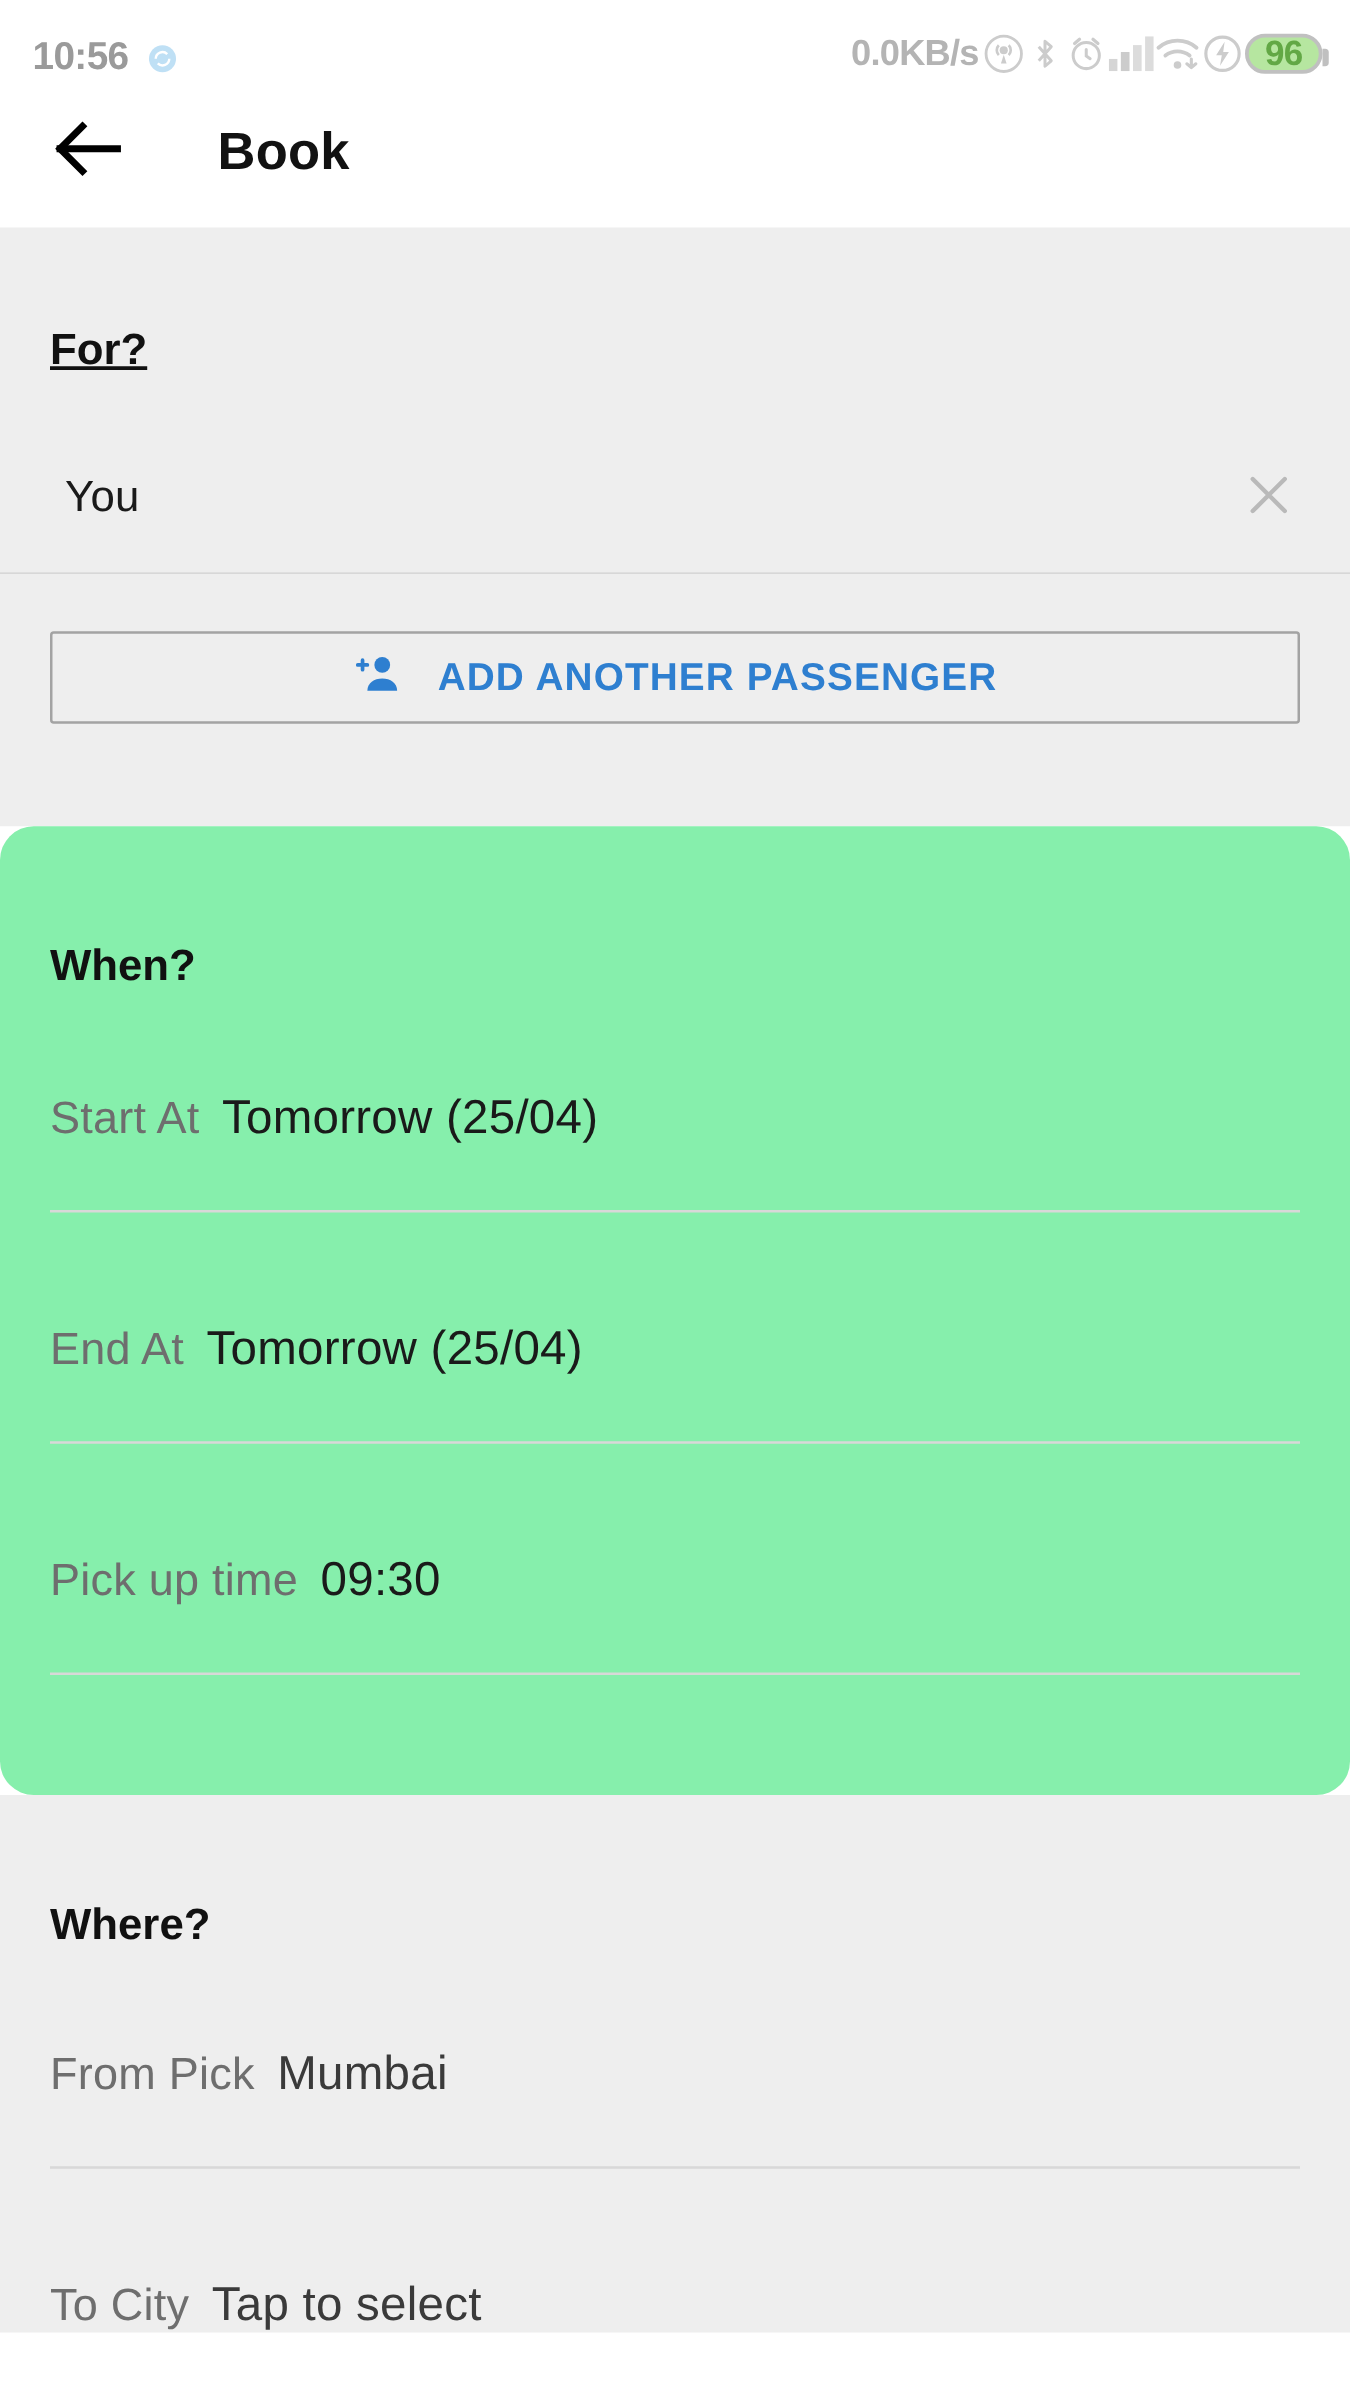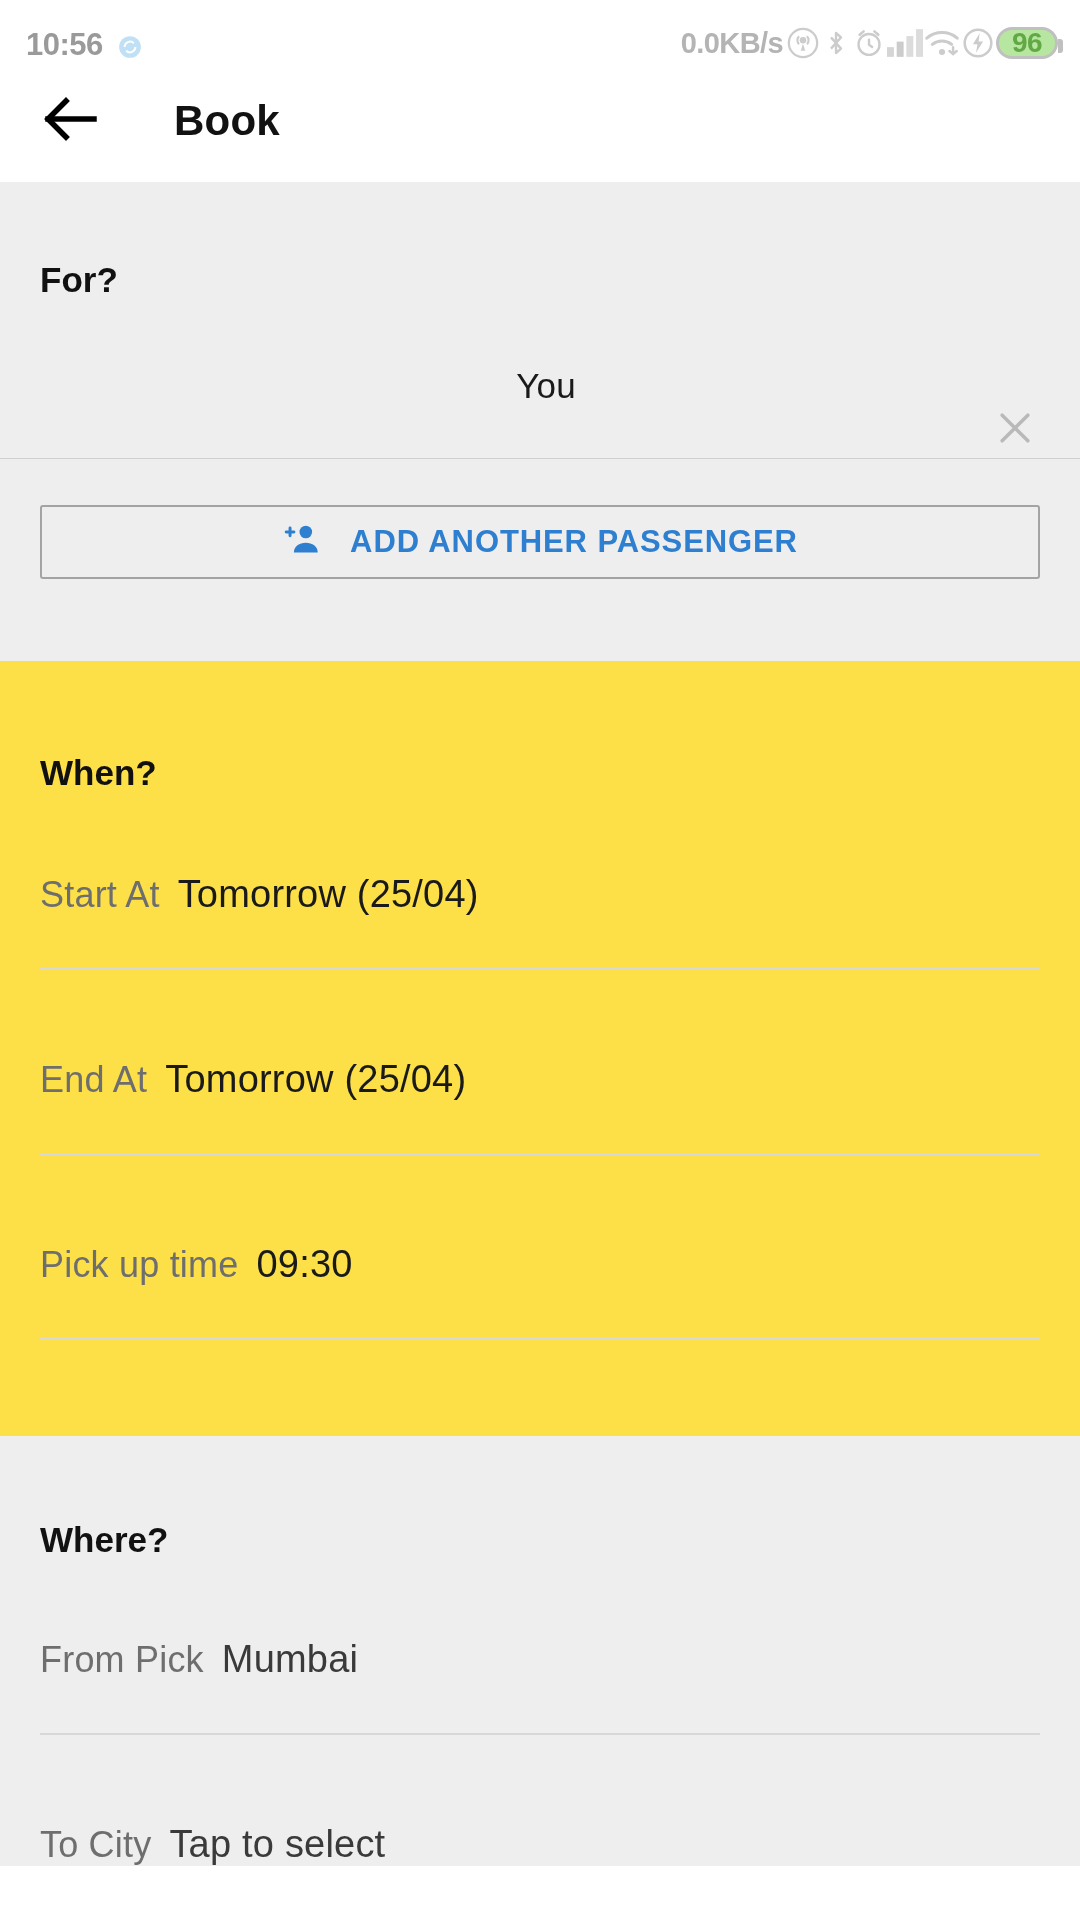--- a/index.html
+++ b/index.html
@@ -55,35 +55,34 @@
     width:64px; height:64px; display:flex; align-items:center;
     justify-content:center; cursor:pointer;
   }
   .appbar-title {
     font-size:42px; font-weight:bold; color:#121212;
     margin-left:70px; letter-spacing:0.2px;
   }
 
   
   .section-gray { background:#eeeeee; }
-  .section-white { background:#fde047; }
+  .section-white { background:#86efac;border-radius:27px; }
 
   .section-title {
     font-size:35px; font-weight:bold; color:#111111;
     padding:0 0 0 40px;
   }
 
   
   .sec-for { padding-top:78px; padding-bottom:0; }
-  .sec-for .section-title { margin-bottom:66px; }
+  .sec-for .section-title { margin-bottom:66px;text-decoration:underline; }
   .passenger-row {
     display:flex; align-items:center;
     padding:0 40px 0 52px;
     height:64px;
-    flex-direction:column;
   }
   .passenger-name {
     font-size:35px; color:#1a1a1a; letter-spacing:0.2px;
   }
   .close-x {
     margin-left:auto; width:50px; height:50px;
     display:flex; align-items:center; justify-content:center;
     cursor:pointer;
   }
   .row-divider {

